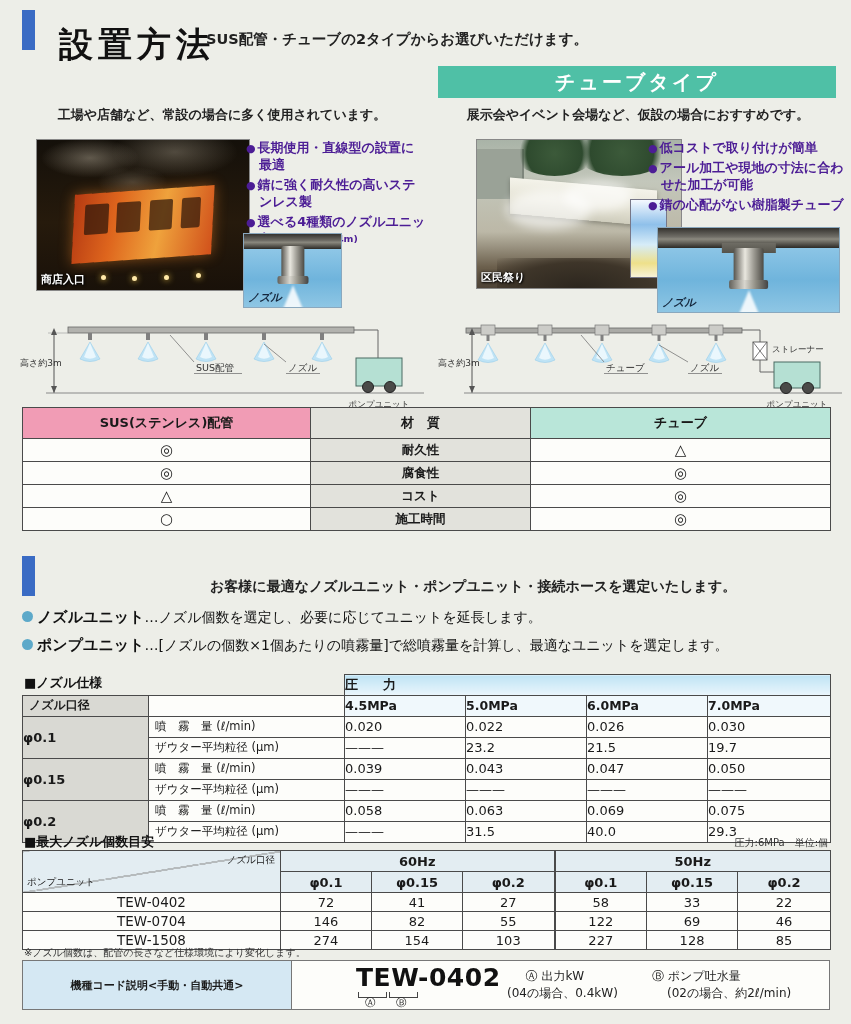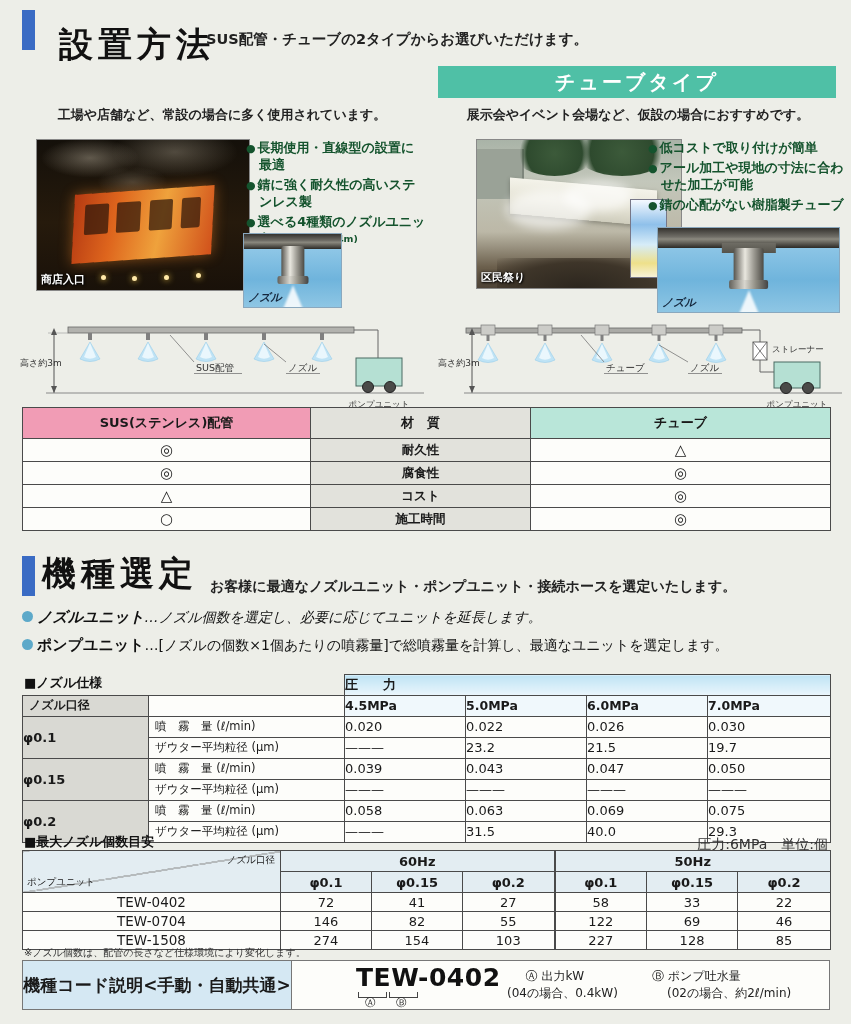--- a/index.html
+++ b/index.html
@@ -13,21 +13,21 @@
   .sec-sub{position:absolute;font-size:14.5px;font-weight:600;color:#222;}
 
   
   .banner{position:absolute;height:32px;line-height:32px;text-align:center;color:#fff;
           font-size:20px;font-weight:bold;letter-spacing:3px;}
   .banner.sus{background:#ee7d9d;}
   .banner.tube{background:#4fc0a6;}
   .lead{position:absolute;font-size:13px;font-weight:600;text-align:center;color:#222;}
 
   
-  .blist{position:absolute;margin:0;padding:0;list-style:none;font-size:13px;font-weight:600;line-height:1.3;color:#14532d;}
+  .blist{position:absolute;margin:0;padding:0;list-style:none;font-size:13px;font-weight:600;line-height:1.3;color:#4c1d95;}
   .blist li{margin-bottom:3px;padding-left:13px;text-indent:-13px;}
   .blist li::before{content:"●";font-size:11px;margin-right:2px;}
   .blist .note{font-size:9.5px;font-weight:600;}
 
   
   .photo{position:absolute;overflow:hidden;border:1px solid #888;}
   .photo .cap{position:absolute;left:4px;bottom:3px;color:#fff;font-size:11px;font-weight:600;
               text-shadow:0 0 3px #000,1px 1px 2px #000;z-index:5;}
   #photo-sus{background:
       radial-gradient(ellipse 70px 28px at 25% 12%, rgba(205,195,175,.4), transparent 70%),
@@ -74,21 +74,21 @@
   .cmp{position:absolute;left:22px;top:407px;width:808px;}
   .cmp td{border:1px solid #4a4a4a;text-align:center;background:#fdfdfa;}
   .cmp .hrow td{height:30px;font-size:13px;font-weight:bold;}
   .cmp .pink{background:#f19cb5;}
   .cmp .gray{background:#e2e2dc;}
   .cmp .tealc{background:#b9e6d9;}
   .cmp td.item{background:#e2e2dc;font-size:12.5px;font-weight:600;height:22px;}
   .cmp td.sym{font-size:15px;height:22px;}
 
   .spec-cap,.max-cap{position:absolute;font-size:13px;font-weight:bold;color:#111;}
-  .max-cond{position:absolute;font-size:14px;color:#333;}
+  .max-cond{position:absolute;font-size:10px;color:#333;}
   .spec{position:absolute;left:22px;top:674px;width:808px;}
   .spec td{border:1px solid #4a4a4a;text-align:left;background:#fdfdfa;height:20px;font-size:12px;}
   .spec td.ghost{border:none;background:transparent;}
   .spec td.press{background:linear-gradient(180deg,#bfe3f4,#eaf6fc);font-weight:bold;font-size:13px;height:18px;letter-spacing:6px;}
   .spec td.diamh{background:#d9d9d3;text-align:left;padding-left:6px;font-weight:600;}
   .spec td.mpah{background:#f0f8fc;font-weight:600;font-size:12.5px;}
   .spec td.diam{background:#d9d9d3;font-size:13px;font-weight:600;}
   .spec td.mlabel{text-align:left;padding-left:6px;font-size:11.5px;white-space:nowrap;}
   .spec td.val{font-size:13px;}
 
@@ -107,21 +107,21 @@
 
   
   .b2{position:absolute;font-size:14px;color:#111;}
   .b2 .dot{display:inline-block;width:11px;height:11px;border-radius:50%;background:#5da9c9;margin-right:4px;}
   .b2 .term{font-weight:bold;font-size:15px;}
 
   
   .codebox{position:absolute;left:22px;top:960px;width:806px;height:48px;border:1px solid #777;
            background:#fdfdfa;display:flex;}
   .codebox .lbl{width:268px;background:#d5e8f3;border-right:1px solid #777;display:flex;
-                align-items:center;justify-content:center;font-size:17px;font-weight:bold;}
+                align-items:center;justify-content:center;font-size:11px;font-weight:bold;}
   .codebox .right{position:relative;flex:1;}
   .model-code{position:absolute;left:64px;top:2px;font-size:25px;font-weight:bold;letter-spacing:0.5px;color:#111;}
   .bk{position:absolute;height:5px;border:1px solid #444;border-top:none;top:31px;}
   .bk-a{left:66px;width:27px;}
   .bk-b{left:97px;width:27px;}
   .mk{position:absolute;top:35px;font-size:10.5px;color:#222;}
   .mk-a{left:73px;}
   .mk-b{left:104px;}
   .legend{position:absolute;top:7px;font-size:12px;color:#222;line-height:1.4;}
   .legend .sub{padding-left:15px;}
@@ -311,24 +311,23 @@
     </tr>
     <tr>
       <td class="sym">○</td>
       <td class="item">施工時間</td>
       <td class="sym">◎</td>
     </tr>
   </tbody>
     </table>
 
   <div class="sec-bar" style="left:22px;top:556px;"></div>
-  <h1 class="sec-title" style="left:42px;top:556px;margin:0;">機種選定</h1>
   <span class="sec-sub" style="left:210px;top:578px;font-size:14px;">お客様に最適なノズルユニット・ポンプユニット・接続ホースを選定いたします。</span>
 
-  <div class="b2" style="left:22px;top:608px;font-style:italic;">
+  <div class="b2" style="left:22px;top:608px;">
     <span class="dot"></span><span class="term">ノズルユニット</span><span>…ノズル個数を選定し、必要に応じてユニットを延長します。</span>
   </div>
   <div class="b2" style="left:22px;top:636px;">
     <span class="dot"></span><span class="term">ポンプユニット</span><span>…[ノズルの個数×1個あたりの噴霧量]で総噴霧量を計算し、最適なユニットを選定します。</span>
   </div>
 
   <div class="spec-cap" style="left:24px;top:674px;">■ノズル仕様</div>
   <table class="spec">
     <colgroup>
         <col style="width:126px">

